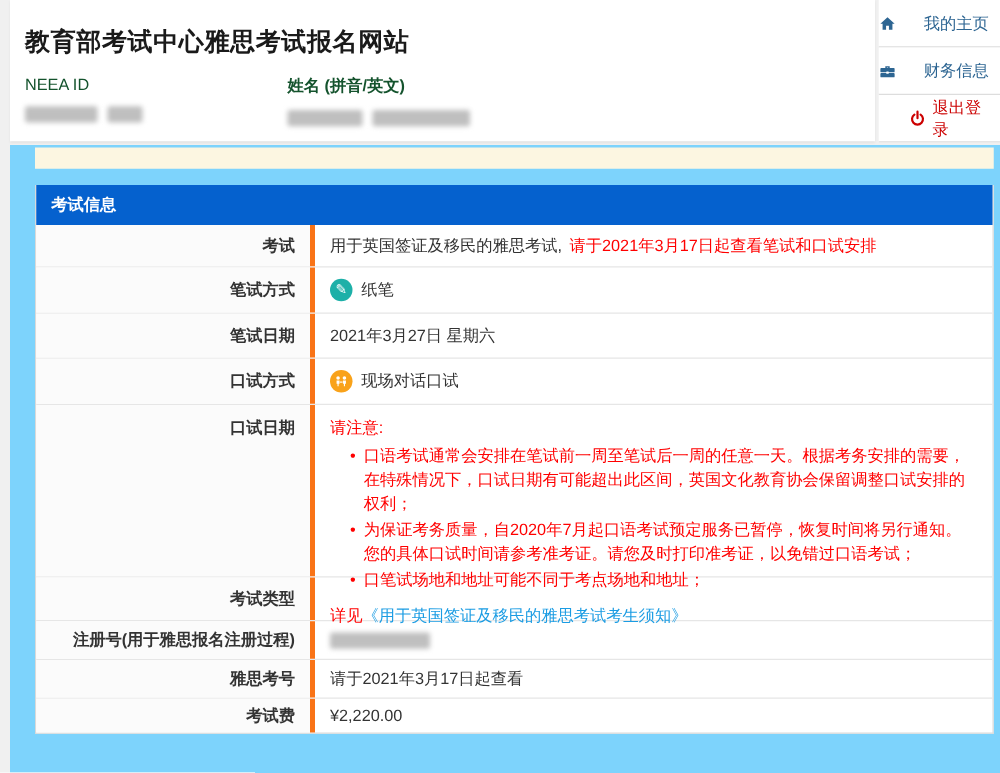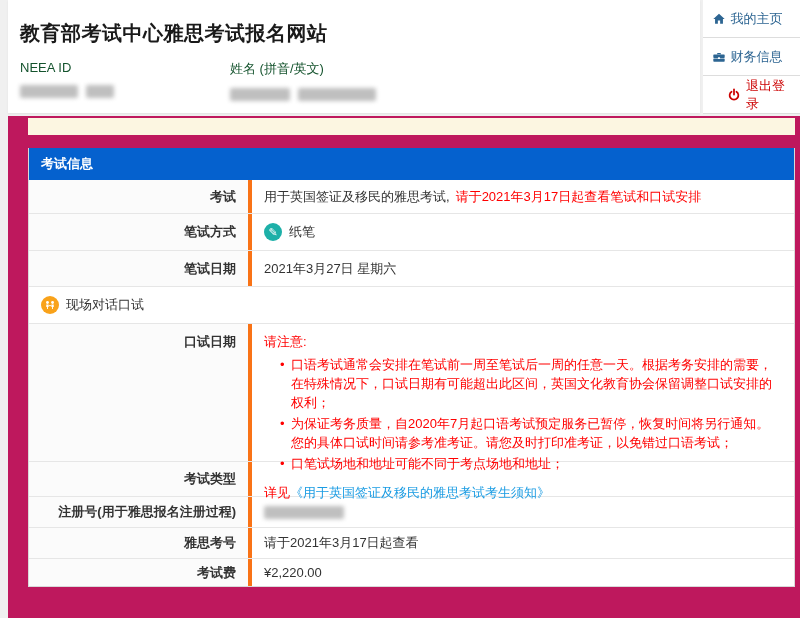--- a/index.html
+++ b/index.html
@@ -17,42 +17,42 @@
     background:#fff;box-shadow:0 1px 2px rgba(0,0,0,.06);
   }
   .site-title{
     margin:0;padding:20px 0 0 12px;
     font-size:20px;font-weight:bold;color:#1a1a1a;letter-spacing:.5px;
   }
   .user-fields{position:absolute;left:12px;top:60px;right:10px;display:flex;}
   .user-field{}
   .user-field.f0{width:210px;}
   .user-field.f1{width:200px;}
-  .user-field.f2{flex:1;}
+  .user-field.f2{flex:1;font-weight:bold;}
   .user-field .lbl{color:#14532d;font-size:13px;margin-bottom:8px;}
   .blur-seg{
     display:inline-block;height:13px;background:#bfbfbf;border-radius:2px;
     filter:blur(2px);margin-right:8px;vertical-align:middle;
   }
 
   
   .sidebar{position:absolute;left:703px;top:0;width:97px;}
   .side-btn{
     height:37px;background:#fff;border-bottom:1px solid #ddd;
-    display:flex;align-items:center;justify-content:center;
+    display:flex;align-items:center;justify-content:space-between;
     padding-right:9px;cursor:pointer;
     color:#2d6592;font-size:13px;
   }
   .side-btn .ic{display:inline-flex;margin-right:5px;}
   .side-btn.logout{color:#c00;padding-left:24px;}
 
   
   .content-card{
     position:absolute;left:8px;top:116px;width:792px;height:502px;
-    background:#be185d;
+    background:#7dd3fc;
   }
   .notice-bar{
     position:absolute;left:20px;top:2px;width:767px;height:17px;
     background:#fcf6e1;
   }
 
   
   .exam-table{
     position:absolute;left:20px;top:32px;width:765px;
     border:1px solid #d9d9d9;border-top:none;background:#fff;
@@ -158,20 +158,21 @@
           <span>纸笔</span>
         </div>
       </div>
 
       <div class="row" style="height:35px">
         <div class="cell-l">笔试日期</div>
         <div class="cell-r">2021年3月27日 星期六</div>
       </div>
 
       <div class="row" style="height:36px">
+        <div class="cell-l">口试方式</div>
         <div class="cell-r">
           <span class="icon-circle icon-interview">
             <svg width="12" height="12" viewBox="0 0 16 16">
                 <circle cx="4.6" cy="4.6" r="1.9" fill="#fff"></circle>
                 <circle cx="11.4" cy="4.6" r="1.9" fill="#fff"></circle>
                 <path d="M3 7.2 h3.2 v3.4 h-1 v2.6 h-1.2 v-2.6 h-1 Z" fill="#fff"></path>
                 <path d="M9.8 7.2 h3.2 v3.4 h-1 v2.6 h-1.2 v-2.6 h-1 Z" fill="#fff"></path>
                 <rect x="6.6" y="8.3" width="2.8" height="1.2" fill="#fff"></rect>
               </svg>
           </span>

